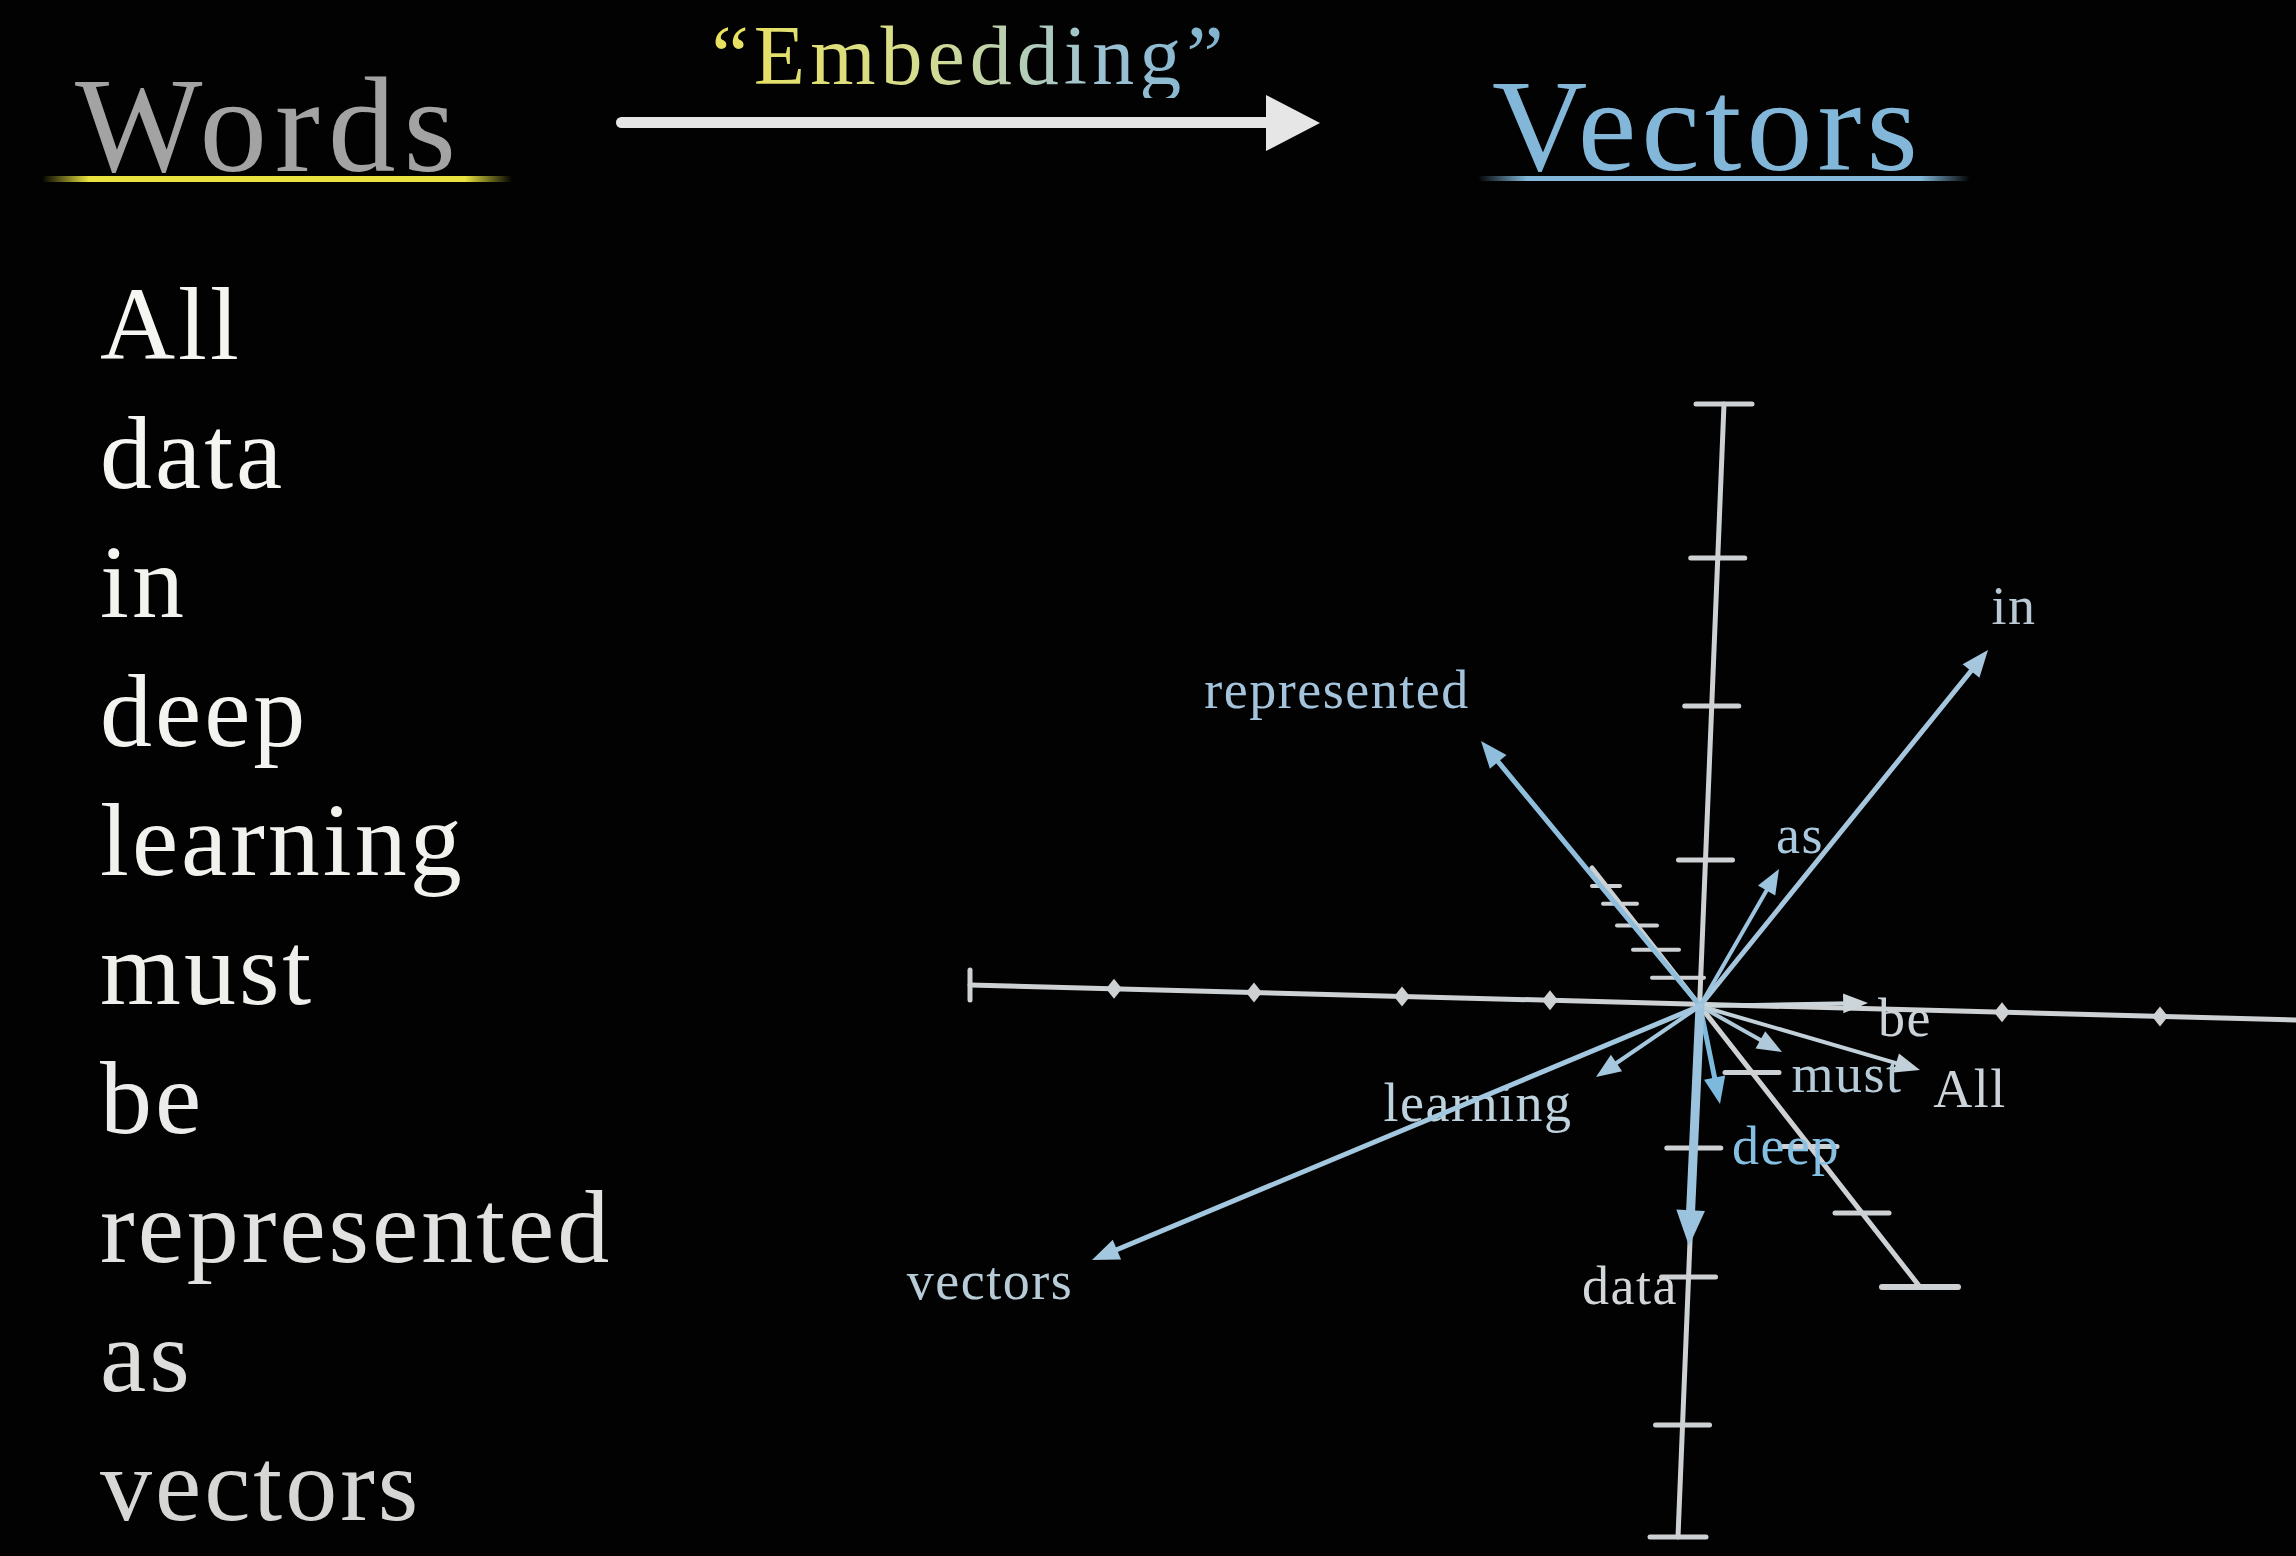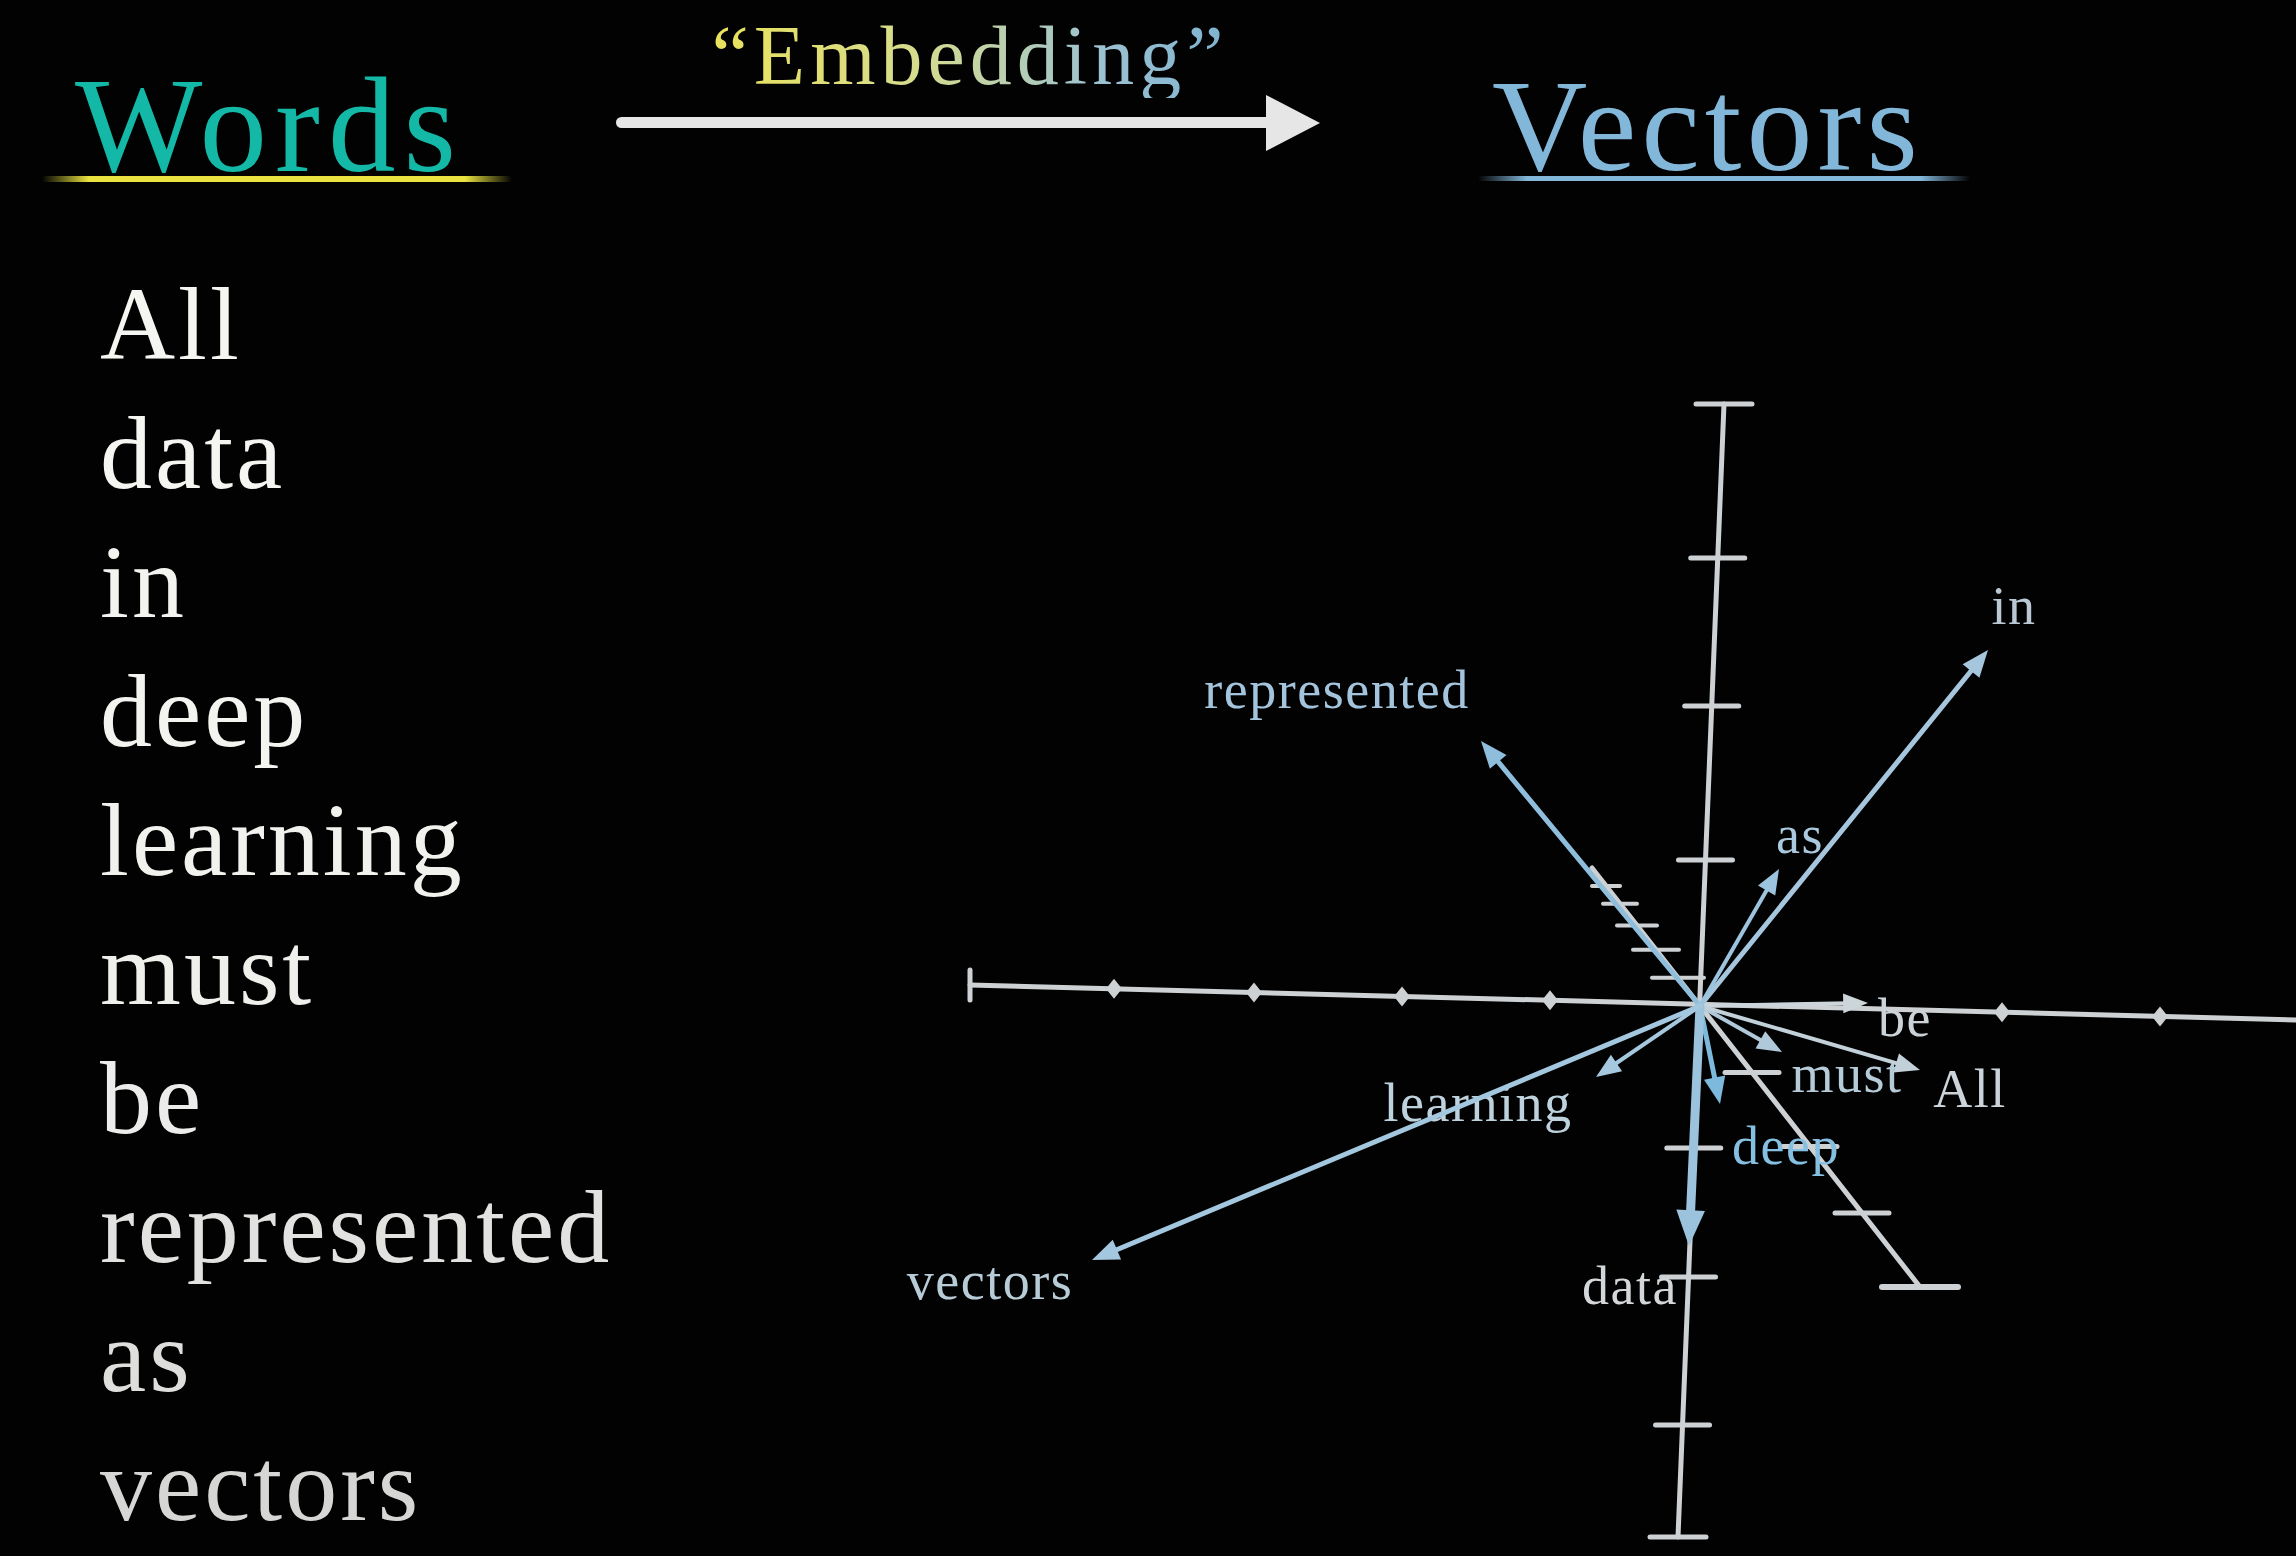--- a/index.html
+++ b/index.html
@@ -20,21 +20,21 @@
   #vectors-underline{left:1478px;top:176px;width:492px;height:5px;border-radius:3px;}
   #word-list{left:100px;top:259px;font-size:104px;line-height:129px;letter-spacing:3px;white-space:nowrap;}
   #plot-svg{left:0;top:0;}
   text{font-family:"Liberation Serif","DejaVu Serif",serif;letter-spacing:1.5px;}
 </style>
 </head>
 <body>
 
 <div id="stage">
 
-  <div class="abs title" id="words-title" style="color: #14b8a6; text-align: center;">Words</div>
+  <div class="abs title" id="words-title" style="color: #a3a3a3; text-align: center;">Words</div>
   <div class="abs" id="words-underline" style="background: linear-gradient(90deg, transparent, rgb(233, 226, 63) 10%, rgb(233, 226, 63) 90%, transparent);"></div>
 
   <div class="abs" id="embedding-wrap">
     <span id="embedding-label" style="background-image: linear-gradient(90deg, rgb(233, 226, 92) 0%, rgb(214, 220, 142) 40%, rgb(156, 194, 210) 75%, rgb(127, 179, 208) 100%);">“Embedding”</span>
   </div>
   <div class="abs" id="header-arrow-shaft" style="background: rgb(230, 230, 230);"></div>
   <div class="abs" id="header-arrow-head" style="border-left-color: rgb(230, 230, 230);"></div>
 
   <div class="abs title" id="vectors-title" style="color: rgb(130, 183, 217);">Vectors</div>
   <div class="abs" id="vectors-underline" style="background: linear-gradient(90deg, transparent, rgb(130, 183, 217) 10%, rgb(130, 183, 217) 90%, transparent);"></div>

